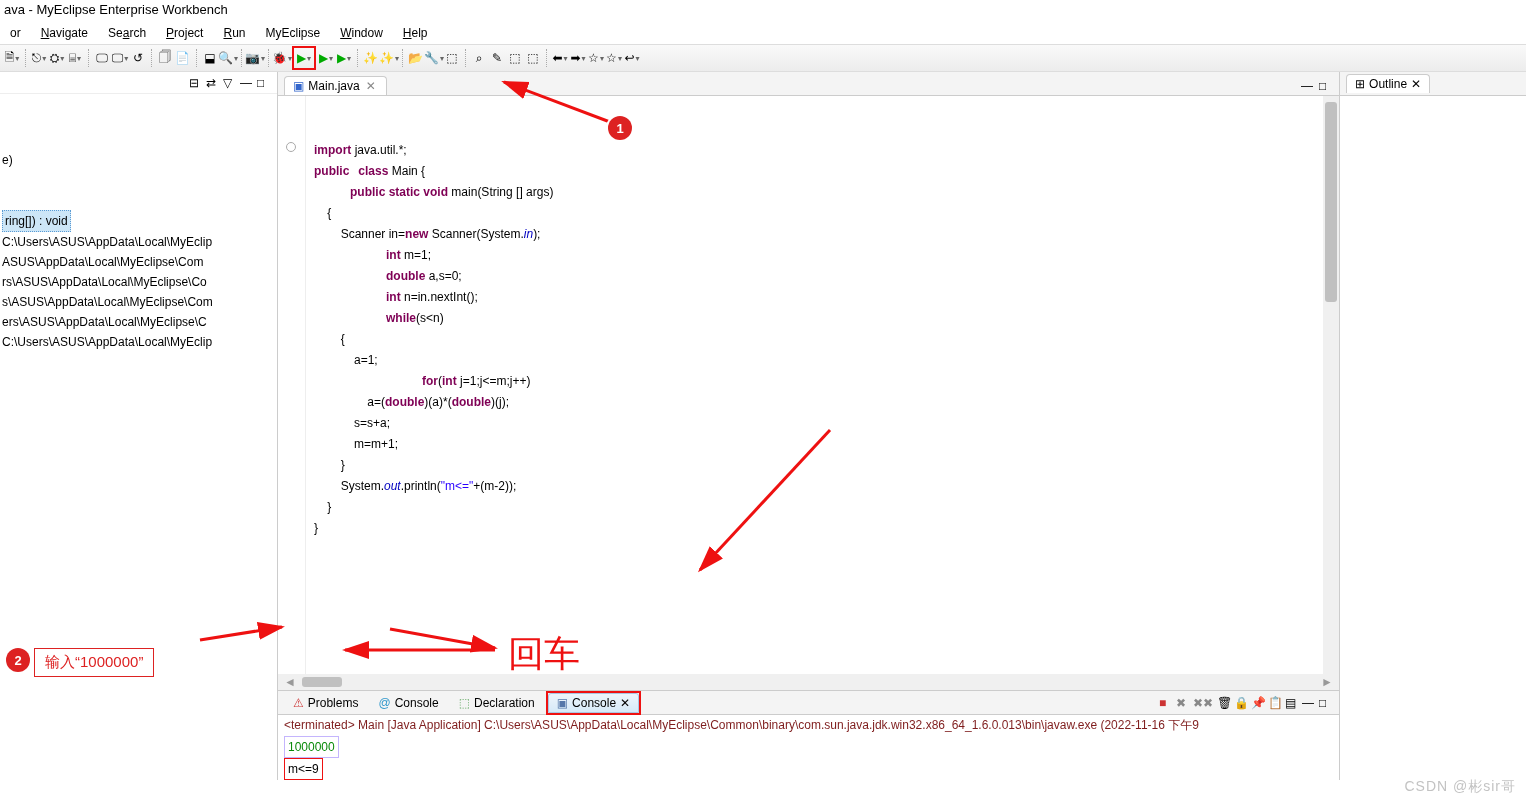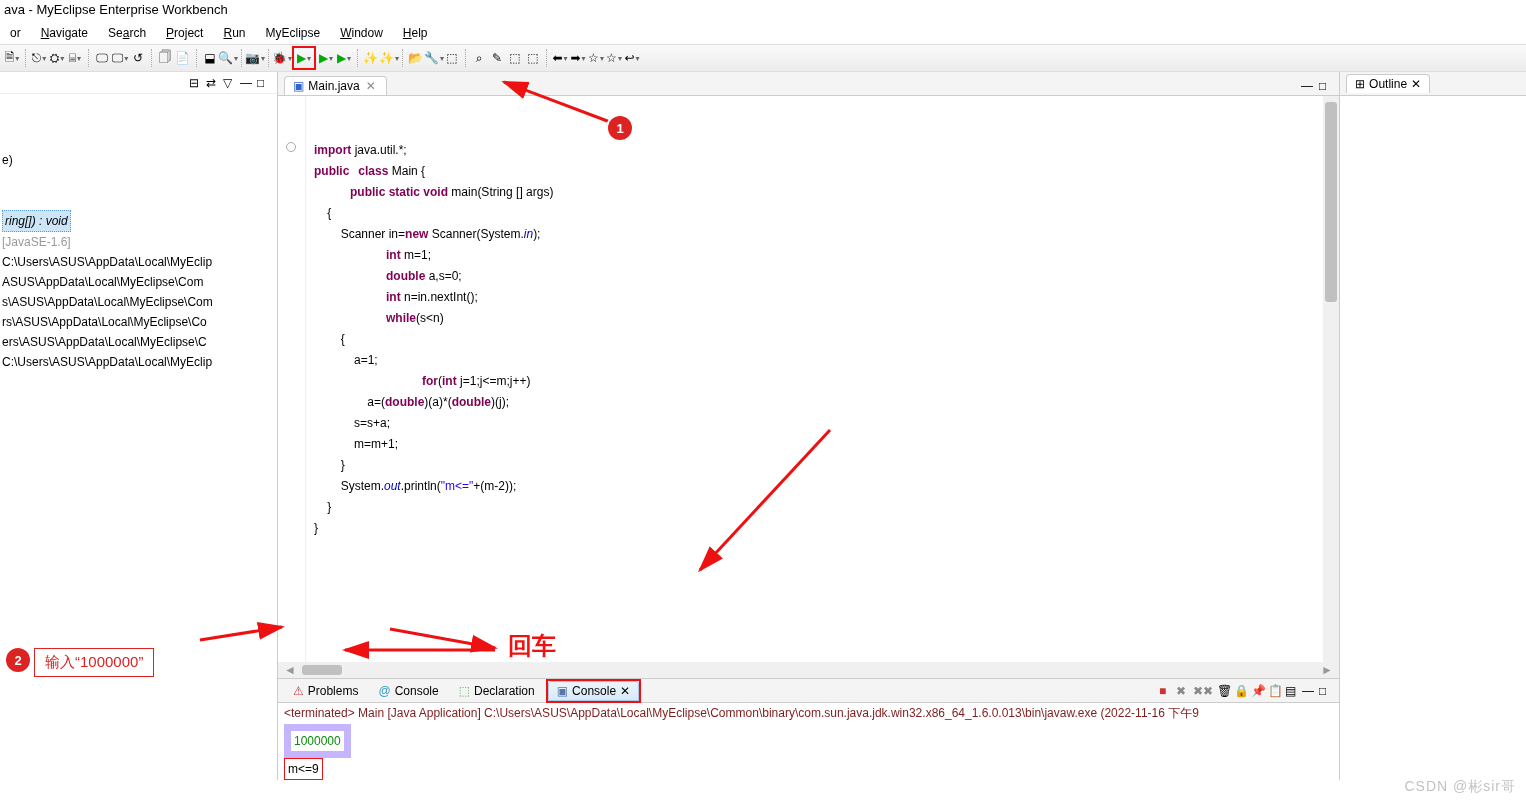--- a/index.html
+++ b/index.html
@@ -11,21 +11,21 @@
 .toolbar { height: 28px; border-top: 1px solid #ddd; border-bottom: 1px solid #ddd; display: flex; align-items: center; gap: 2px; padding: 0 4px; background: linear-gradient(#f9f9f9,#ececec); }
 .tb-btn { width: 16px; height: 16px; display: inline-flex; align-items: center; justify-content: center; cursor: pointer; position: relative; }
 .tb-sep { width: 1px; height: 18px; border-left: 1px dotted #aaa; margin: 0 3px; }
 .tb-dd::after { content: "▾"; font-size: 8px; color: #666; margin-left: 1px; }
 .run-highlight { border: 2px solid #e11; padding: 2px; }
 .workspace { display: flex; height: 708px; }
 .left-panel { width: 278px; border-right: 1px solid #ccc; display: flex; flex-direction: column; overflow: hidden; }
 .left-toolbar { height: 22px; display: flex; justify-content: flex-end; align-items: center; gap: 3px; padding-right: 6px; border-bottom: 1px solid #eee;}
 .mini-icon { width: 14px; height: 14px; cursor: pointer; }
 .left-content { padding: 4px 2px; font-size: 12px; line-height: 20px; overflow: hidden; white-space: nowrap; }
-.left-content .sel { background: #cde6f7; border: 1px dotted #5a9bd4; padding: 0 2px; display: inline-block; font-style: italic; }
+.left-content .sel { background: #cde6f7; border: 1px dotted #5a9bd4; padding: 0 2px; display: inline-block; }
 .left-content .jre { color: #999; }
 .editor-panel { flex: 1; display: flex; flex-direction: column; border-right: 1px solid #ccc; }
 .editor-tabs { height: 24px; display: flex; align-items: flex-end; border-bottom: 1px solid #ccc; padding-left: 6px; background: #f4f4f4; }
 .editor-tab { background: #fff; border: 1px solid #ccc; border-bottom: none; border-radius: 4px 4px 0 0; padding: 2px 8px; display: flex; align-items: center; gap: 4px; font-size: 12px; }
 .editor-tab .close-x { color: #888; cursor: pointer; padding: 0 2px; }
 .editor-min-controls { margin-left: auto; display:flex; gap:4px; padding: 0 6px 2px 0;}
 .editor-body { flex: 1; display: flex; overflow: hidden; background: #fff; }
 .gutter { width: 28px; background: #fff; border-right: 1px solid #eee; position: relative; }
 .gutter .marker { position: absolute; left: 8px; width: 10px; height: 10px; border-radius: 50%; }
 .code-area { flex: 1; font-family: Consolas, "Courier New", monospace; font-size: 15px; line-height: 20px; padding: 4px 8px; white-space: pre; color: #000; position: relative; }
@@ -38,31 +38,31 @@
 .h-scroll { height: 16px; background: #f0f0f0; display: flex; align-items: center; padding: 0 6px;}
 .h-scroll .thumb { height: 10px; width: 40px; background: #c0c0c0; border-radius: 3px; margin-left: 6px;}
 .bottom-panel { border-top: 1px solid #ccc; }
 .bottom-tabs { height: 24px; display: flex; align-items: center; background: #f4f4f4; border-bottom: 1px solid #ccc; padding-left: 6px; gap: 2px;}
 .b-tab { padding: 2px 8px; display: flex; align-items: center; gap: 4px; cursor: pointer; border: 1px solid transparent; border-radius: 3px 3px 0 0;}
 .b-tab.active { background: linear-gradient(#eef5fb,#d6e9f8); border-color: #a9c7e4; }
 .console-highlight { border: 2px solid #e11; }
 .btab-right-icons { margin-left: auto; display: flex; gap: 3px; padding-right: 6px; }
 .console-status { padding: 2px 6px; color: #7f1d1d; white-space: nowrap; overflow: hidden; }
 .console-content { padding: 0 6px; font-family: Consolas, monospace; font-size: 14px; line-height: 20px;}
-.console-in { color: #0a8a0a; border: 7px solid #c4b5fd; display: inline-block; padding: 0 3px;}
+.console-in { color: #0a8a0a; border: 1px solid #c4b5fd; display: inline-block; padding: 0 3px;}
 .console-out { color: #000; border: 1px solid #e11; display: inline-block; padding: 0 3px;}
 .right-panel { width: 186px; display: flex; flex-direction: column; }
 .right-tabs { height: 24px; display: flex; align-items: center; padding-left: 6px; border-bottom: 1px solid #ccc; background:#f4f4f4;}
 .right-tab { background: #fff; border: 1px solid #ccc; border-bottom: none; border-radius: 4px 4px 0 0; padding: 2px 8px; display: flex; align-items: center; gap: 4px;}
 .outline-body { padding: 4px; line-height: 20px; white-space: nowrap; overflow: hidden; }
 .outline-body .ico { display: inline-block; width: 12px; height: 12px; border-radius: 50%; margin-right: 4px; vertical-align: middle;}
 
 .anno-circle { position: absolute; width: 24px; height: 24px; background: #d22; color: #fff; border-radius: 50%; display: flex; align-items: center; justify-content: center; font-weight: bold; font-size: 13px; z-index: 50; box-shadow: 0 0 0 2px #fff;}
 .anno-box { position: absolute; border: 1.5px solid #d22; color: #d22; padding: 4px 10px; background: #fff; z-index: 50; font-size: 15px;}
-.anno-text { position: absolute; color: #e11; font-size: 24px; z-index: 50; font-weight: 700; }
+.anno-text { position: absolute; color: #e11; font-size: 36px; z-index: 50; font-weight: 400; }
 svg.anno-svg { position: absolute; top: 0; left: 0; pointer-events: none; z-index: 49; }
 .watermark { position: absolute; right: 10px; bottom: 6px; color: rgba(120,120,120,.45); font-size: 14px; letter-spacing: 1px;}
 </style>
 </head>
 <body>
 
 <div class="title-bar">ava - MyEclipse Enterprise Workbench</div>
 
 <div class="menu-bar">
   <span class="menu-item">or</span>
@@ -128,25 +128,24 @@
       <span class="mini-icon">⇄</span>
       <span class="mini-icon">▽</span>
       <span class="mini-icon">—</span>
       <span class="mini-icon">□</span>
     </div>
     <div class="left-content">
       <div style="height:52px"></div>
       <div>e)</div>
       <div style="height:40px"></div>
       <div><span class="sel">ring[]) : void</span></div>
-      <div class="jre"> [JavaSE-1.6]</div>
       <div>C:\Users\ASUS\AppData\Local\MyEclip</div>
       <div>ASUS\AppData\Local\MyEclipse\Com</div>
+      <div>rs\ASUS\AppData\Local\MyEclipse\Co</div>
       <div>s\ASUS\AppData\Local\MyEclipse\Com</div>
-      <div>rs\ASUS\AppData\Local\MyEclipse\Co</div>
       <div>ers\ASUS\AppData\Local\MyEclipse\C</div>
       <div>C:\Users\ASUS\AppData\Local\MyEclip</div>
     </div>
   </div>
 
   <div class="editor-panel">
     <div class="editor-tabs">
       <div class="editor-tab">
         <span style="color:#36c">▣</span>
         <span>Main.java</span>

